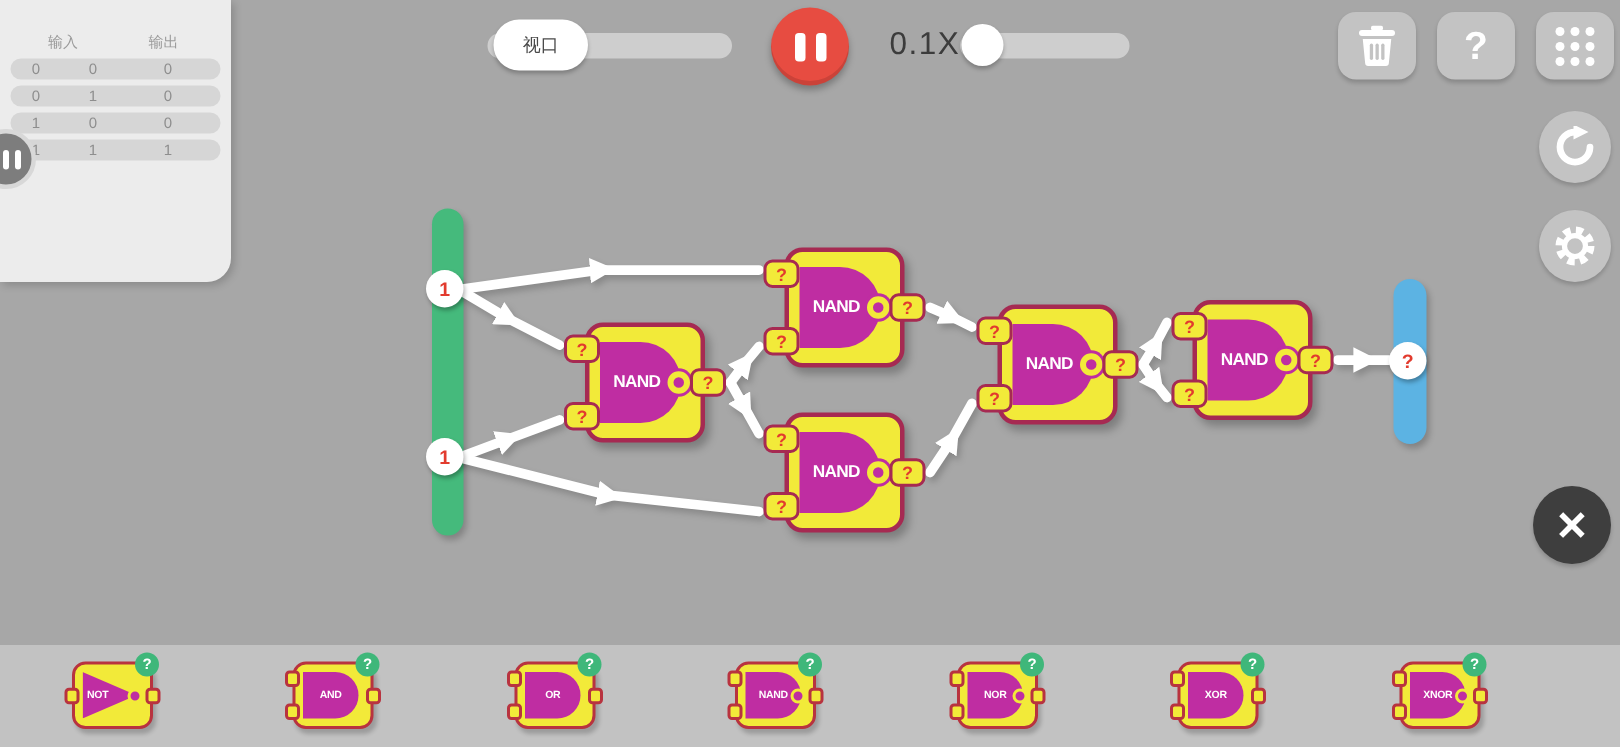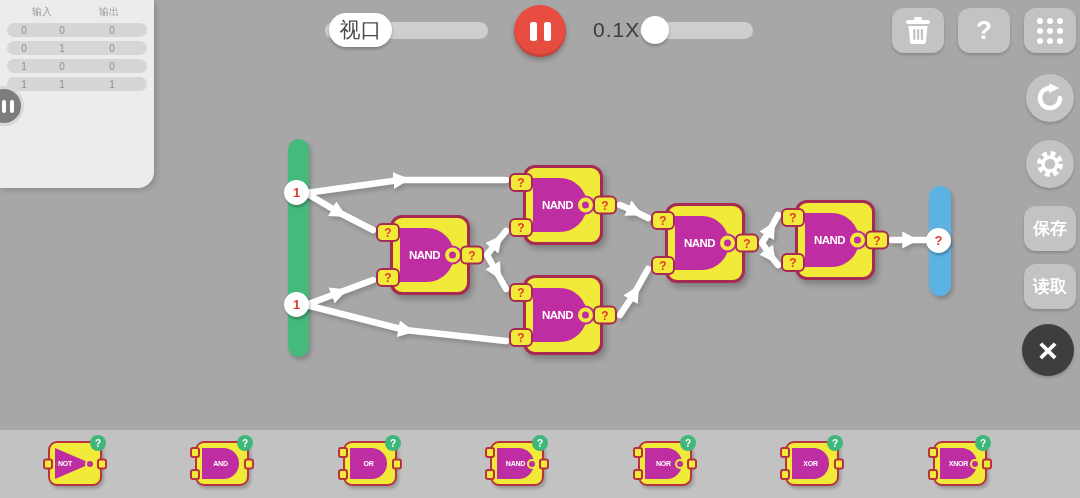--- a/index.html
+++ b/index.html
@@ -2,42 +2,42 @@
 <html><head>
 <meta charset="utf-8">
 <style>
   *{margin:0;padding:0;box-sizing:border-box}
   html,body{background:#a7a7a7}
   body{font-family:"Liberation Sans",sans-serif}
   #stage{position:relative;width:1080px;height:498px;background:#a7a7a7;overflow:hidden}
 
   
   #truth-panel{position:absolute;left:0;top:0;width:154px;height:188px;background:#ececec;
-    border-radius:0 0 16px 0;box-shadow:2px 2px 6px rgba(0,0,0,.18);padding:4px 6px;z-index:7}
+    border-radius:0 0 16px 0;box-shadow:2px 2px 6px rgba(0,0,0,.18);padding:20px 6px;z-index:7}
   .tt-head{display:flex;color:#9a9a9a;font-size:10px;margin:1px 0 3px}
   .tt-head span{text-align:center}
   .tt-head .h-in{width:72px}
   .tt-head .h-out{width:62px}
   .tt-row{display:flex;align-items:center;background:#d6d6d6;border-radius:7px;height:14px;
     margin:4px 1px;color:#8e8e8e;font-size:10px}
   .tt-row span{text-align:center}
   .tt-row .c1{width:34px}.tt-row .c2{width:42px}.tt-row .c3{width:58px}
 
   
   #drawer-btn{position:absolute;left:-16px;top:86px;width:40px;height:40px;border-radius:50%;
     background:#7d7d7d;border:3px solid #d8d8d8;z-index:8;display:flex;align-items:center;
     justify-content:flex-end;gap:4px;padding-right:7px}
   #drawer-btn i{display:block;width:4px;height:13px;background:#fff;border-radius:2px}
 
   
   .slider-track{position:absolute;height:17px;background:rgba(255,255,255,.45);border-radius:9px;z-index:5}
   #viewport-track{left:325px;top:22px;width:163px}
   #viewport-handle{position:absolute;left:329px;top:13px;width:63px;height:34px;background:#fff;
     border-radius:17px;z-index:6;display:flex;align-items:center;justify-content:center;
-    font-size:21px;color:#4a4a4a;box-shadow:0 2px 3px rgba(0,0,0,.25)}
+    font-size:12px;color:#4a4a4a;box-shadow:0 2px 3px rgba(0,0,0,.25)}
   #speed-label{position:absolute;left:593px;top:18px;font-size:21px;font-weight:normal;color:#3c3c3c;
     z-index:5;letter-spacing:1px}
   #speed-track{left:640px;top:22px;width:113px}
   #speed-handle{position:absolute;left:641px;top:16px;width:28px;height:28px;background:#fff;
     border-radius:14px;z-index:6;box-shadow:0 2px 3px rgba(0,0,0,.25)}
   #pause-btn{position:absolute;left:514px;top:5px;width:52px;height:52px;border-radius:50%;
     background:#e74c41;z-index:6;display:flex;align-items:center;justify-content:center;gap:7px;
     box-shadow:0 3px 5px rgba(0,0,0,.28), inset 0 -3px 0 rgba(0,0,0,.12)}
   #pause-btn i{display:block;width:7px;height:19px;background:#fff;border-radius:2.5px}
 
@@ -256,22 +256,20 @@
       <path d="M14 4 A 10 10 0 1 0 24 14" fill="none" stroke="#fff" stroke-width="4.5" stroke-linecap="round"></path>
       <path d="M13 -1 L23 4 L13 9 Z" fill="#fff"></path>
     </svg>
   </div>
   <div class="rbtn" id="btn-gear">
     <svg width="30" height="30" viewBox="0 0 30 30">
       <circle cx="15" cy="15" r="10" fill="none" stroke="#fff" stroke-width="6" stroke-dasharray="4.5 3.4"></circle>
       <circle cx="15" cy="15" r="7" fill="none" stroke="#fff" stroke-width="3.5"></circle>
     </svg>
   </div>
-  <div class="rbtn" id="btn-save">保存</div>
-  <div class="rbtn" id="btn-load">读取</div>
   <div class="rbtn" id="btn-close">
     <span>×</span>
   </div>
 
   <div id="palette">
     <div class="pitem" style="left:48px">
       <span class="ptab lc"></span>
         <span class="ptab r"></span>
       <div class="pshape tri">
         <span class="plabel">NOT</span>

